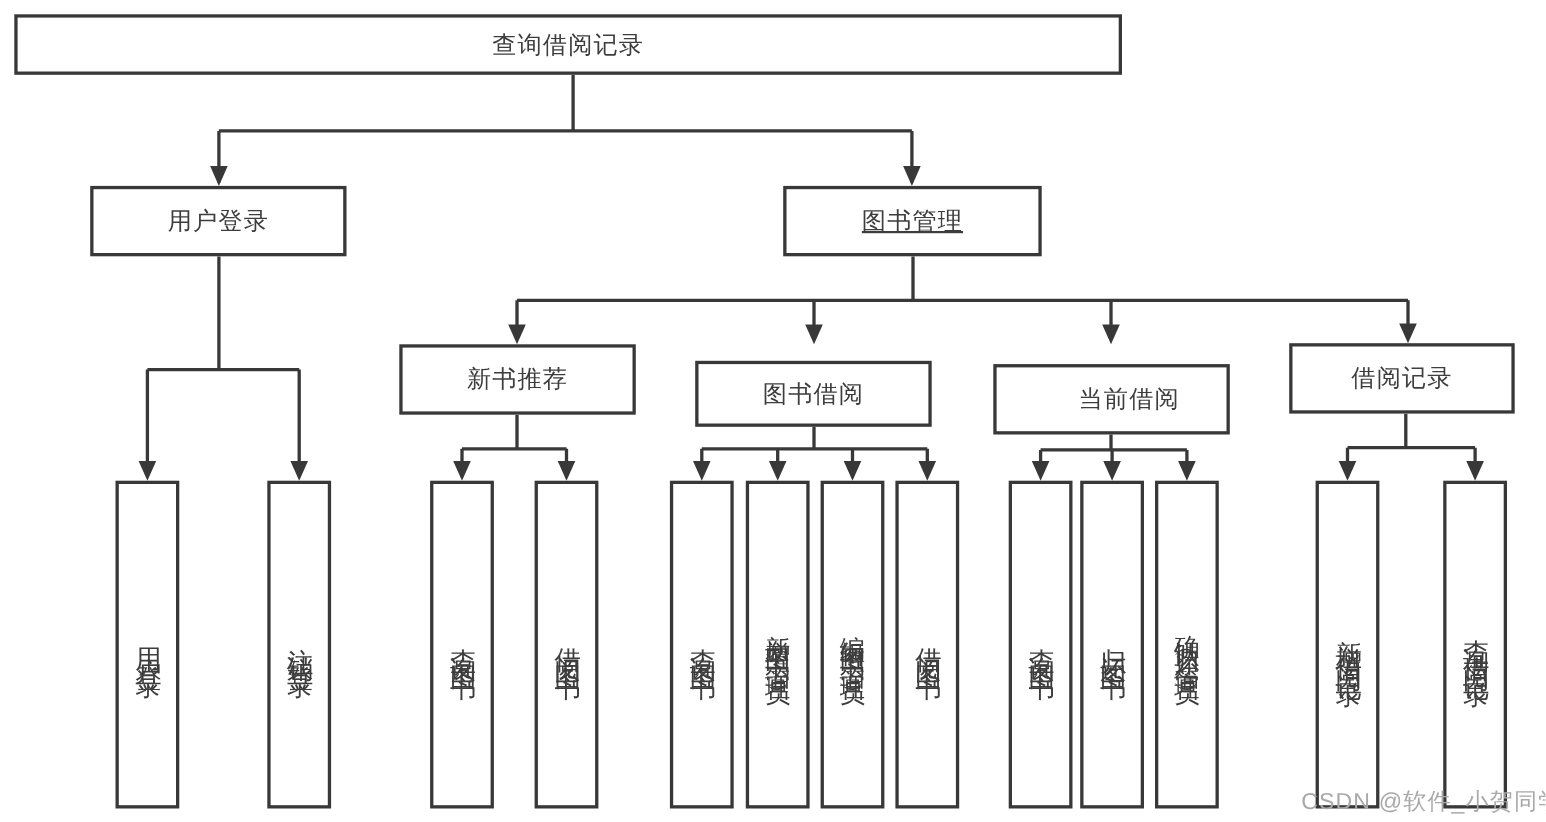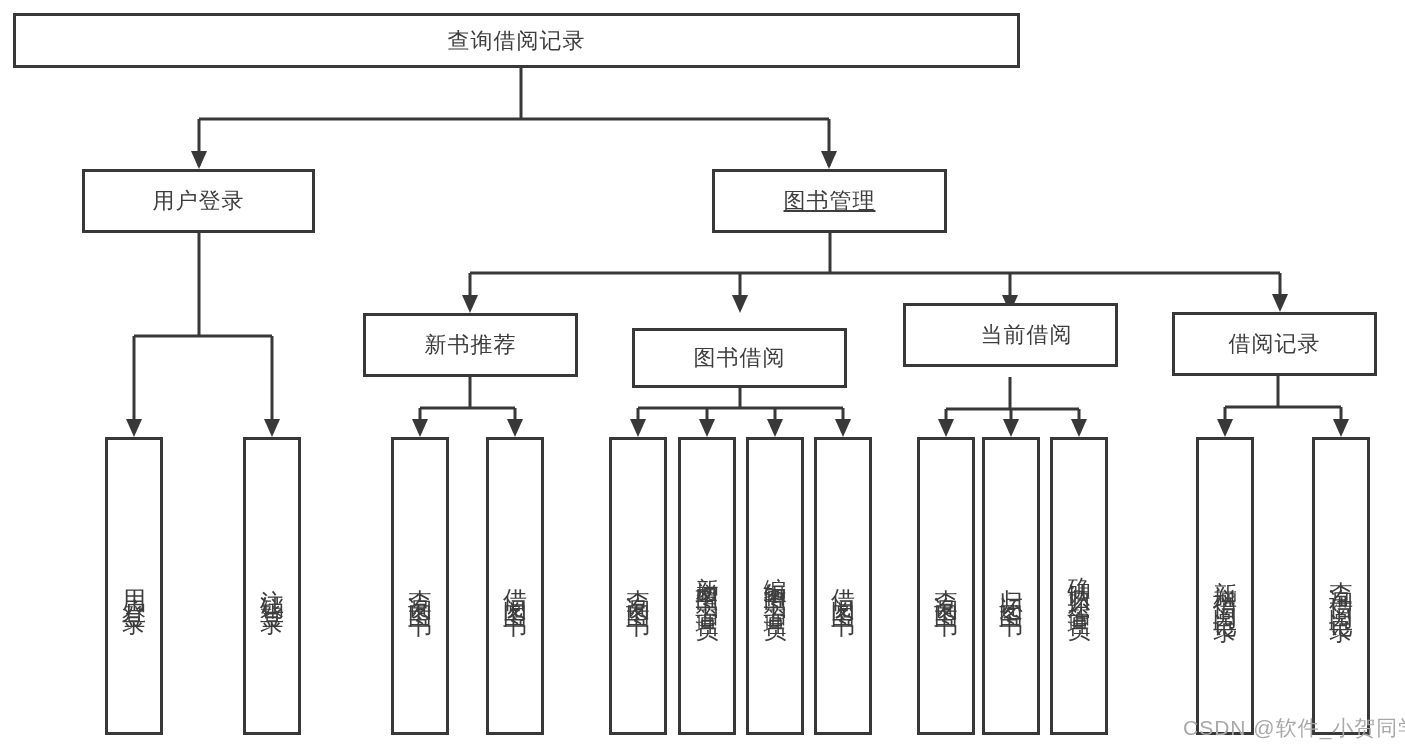--- a/index.html
+++ b/index.html
@@ -145,21 +145,21 @@
   <div class="node" style="left:712px;top:169px;width:235px;height:64px;text-decoration:underline;">
     <span>图书管理</span>
   </div>
 
   <div class="node" style="left:363px;top:313px;width:215px;height:64px;text-align:right;">
     <span>新书推荐</span>
   </div>
   <div class="node" style="left:632px;top:328px;width:215px;height:60px;">
     <span>图书借阅</span>
   </div>
-  <div class="node" style="left:903px;top:303px;width:215px;height:64px;padding-left:32px;">
+  <div class="node" style="left:903px;top:331px;width:215px;height:64px;padding-left:32px;">
     <span>当前借阅</span>
   </div>
   <div class="node" style="left:1172px;top:312px;width:205px;height:64px;">
     <span>借阅记录</span>
   </div>
 
   <div class="leaf" style="left:105px;">
     <span>用户登录</span>
   </div>
   <div class="leaf" style="left:243px;">

